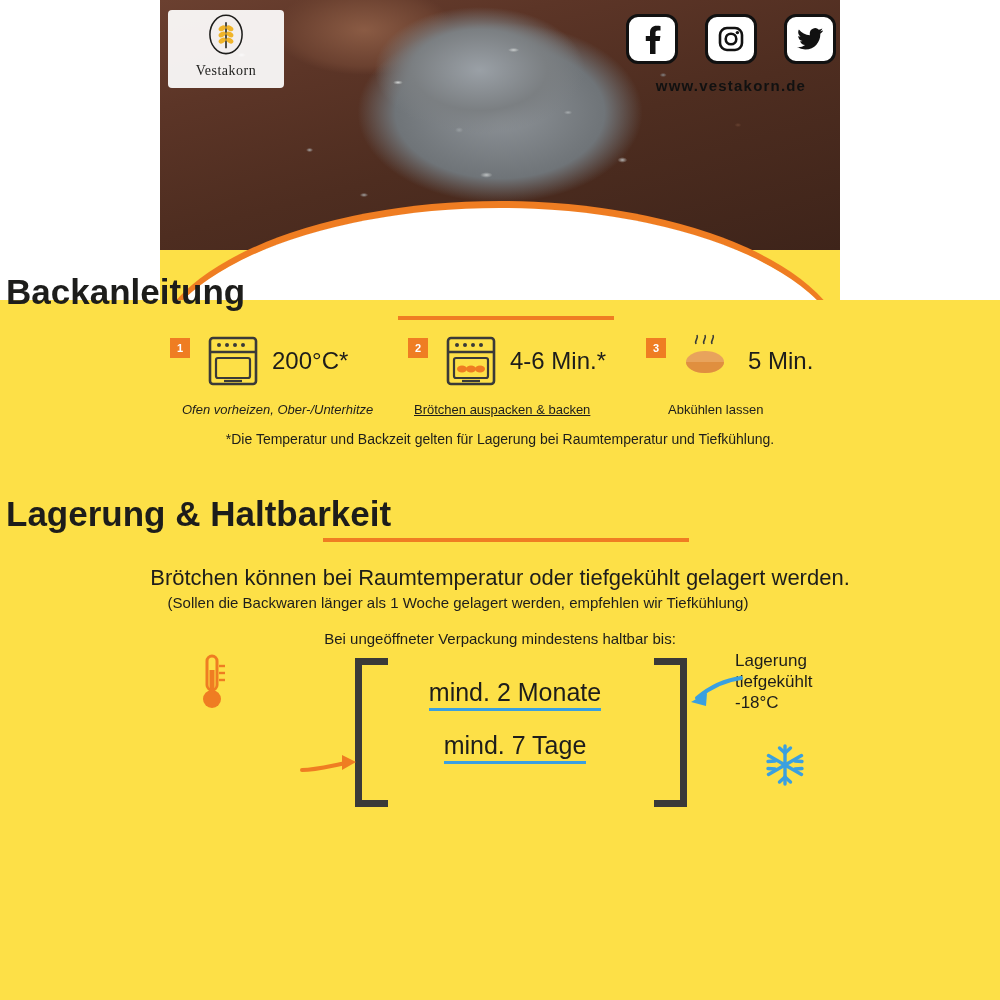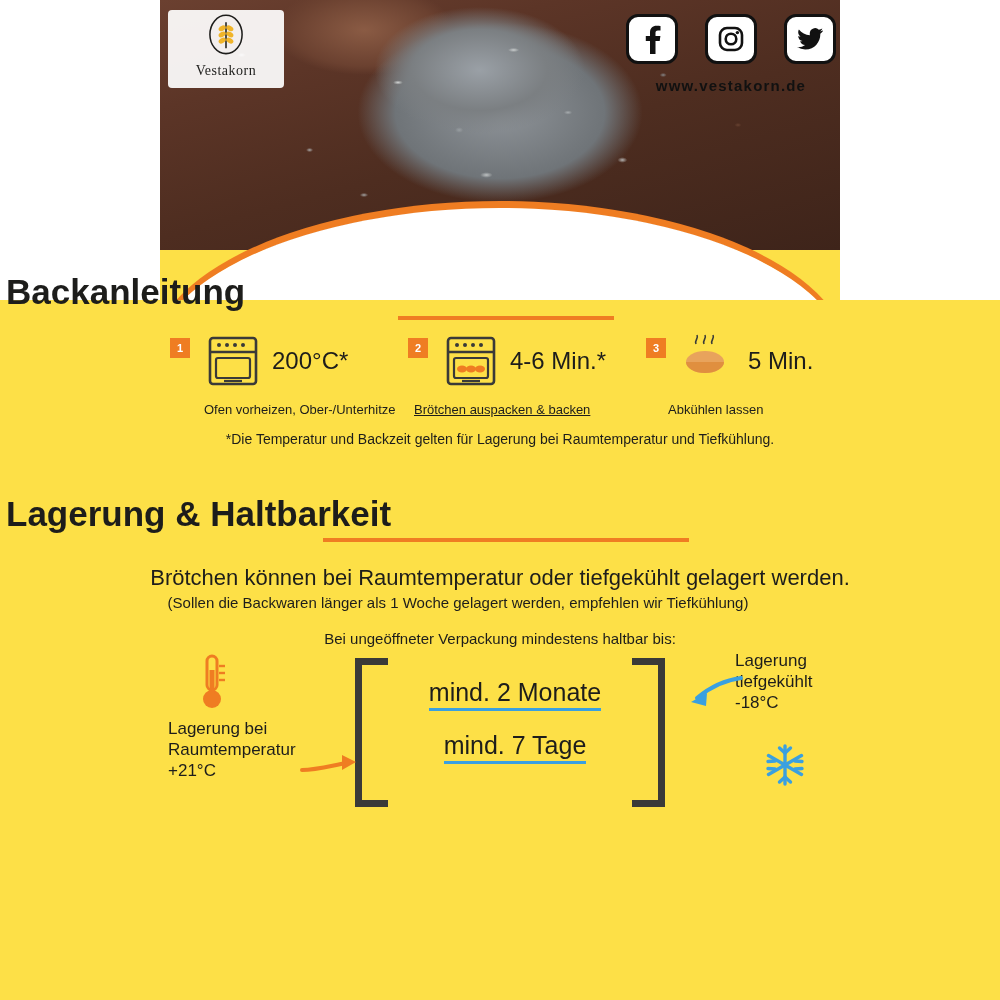--- a/index.html
+++ b/index.html
@@ -214,21 +214,21 @@
   }
   .step-cap {
     position: absolute;
     top: 72px;
     left: 0;
     width: 220px;
     font-size: 13px;
     color: #1d1d1b;
     white-space: nowrap;
   }
-  .step-1 .step-cap { left: 34px; }
+  .step-1 .step-cap { left: 12px; font-style: italic; }
   .step-2 .step-cap { left: 6px; text-decoration: underline; }
   .step-3 .step-cap { left: 22px; }
 
   .footnote {
     position: absolute;
     left: 0;
     top: 431px;
     width: 1000px;
     text-align: center;
     font-size: 14px;
@@ -258,20 +258,21 @@
     font-size: 15px;
   }
 
   
   .bracket-wrap {
     position: absolute;
     left: 355px;
     top: 658px;
     width: 310px;
     height: 135px;
+    padding-left: 22px;
   }
   .bracket {
     position: absolute;
     top: 0;
     width: 26px;
     height: 135px;
     border-top: 7px solid #3a3a38;
     border-bottom: 7px solid #3a3a38;
   }
   .bracket-left {
@@ -472,25 +473,20 @@
 
   <svg class="thermo" width="40" height="62" viewBox="0 0 40 62">
     <rect x="15" y="4" width="10" height="34" rx="5" fill="none" stroke="#ef7d22" stroke-width="3"></rect>
     <circle cx="20" cy="47" r="9" fill="#ef7d22"></circle>
     <rect x="17.5" y="18" width="5" height="24" fill="#ef7d22"></rect>
     <line x1="27" y1="14" x2="33" y2="14" stroke="#ef7d22" stroke-width="2.4"></line>
     <line x1="27" y1="21" x2="33" y2="21" stroke="#ef7d22" stroke-width="2.4"></line>
     <line x1="27" y1="28" x2="33" y2="28" stroke="#ef7d22" stroke-width="2.4"></line>
   </svg>
 
-  <div class="lbl-room">
-    <div>Lagerung bei</div>
-    <div>Raumtemperatur</div>
-    <div>+21°C</div>
-  </div>
 
   <svg class="arrow-orange" width="62" height="28" viewBox="0 0 62 28">
     <path d="M2 20 C16 20, 30 16, 46 13" fill="none" stroke="#ef7d22" stroke-width="4" stroke-linecap="round"></path>
     <path d="M42 5 L56 12 L42 20 Z" fill="#ef7d22"></path>
   </svg>
 
   <div class="lbl-frozen">
     <div>Lagerung</div>
     <div>tiefgekühlt</div>
     <div>-18°C</div>

